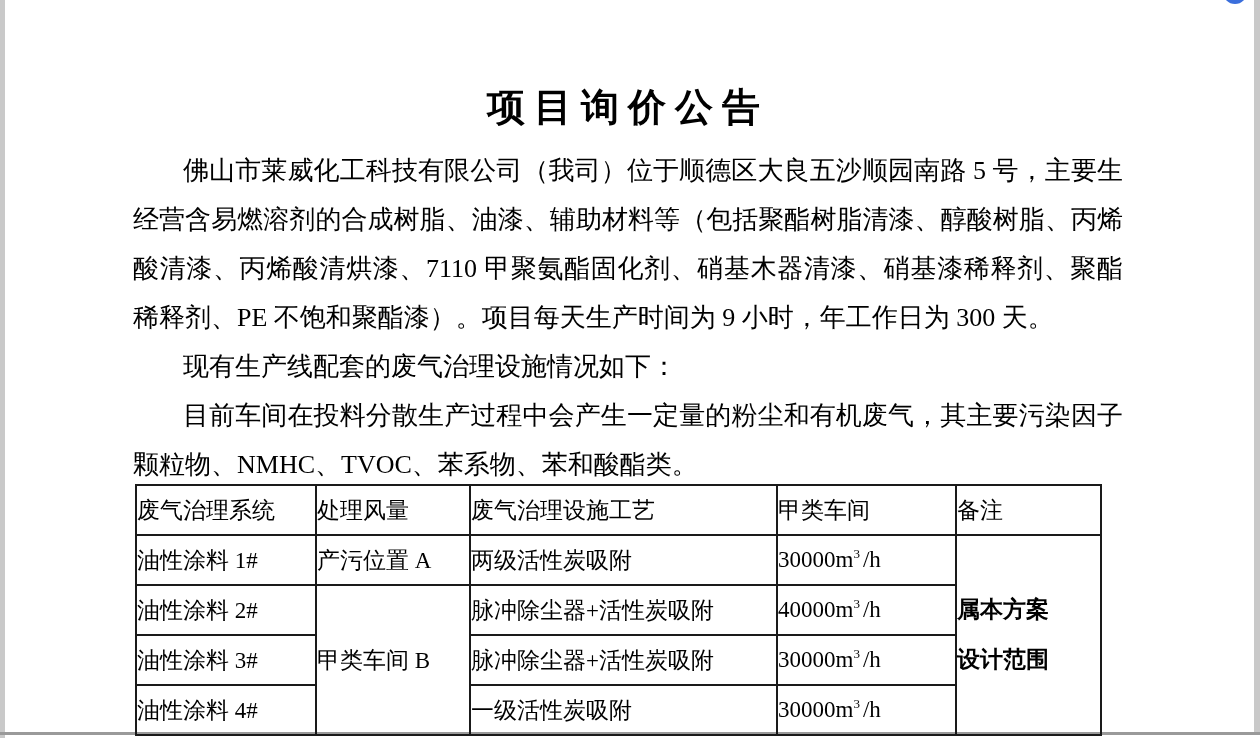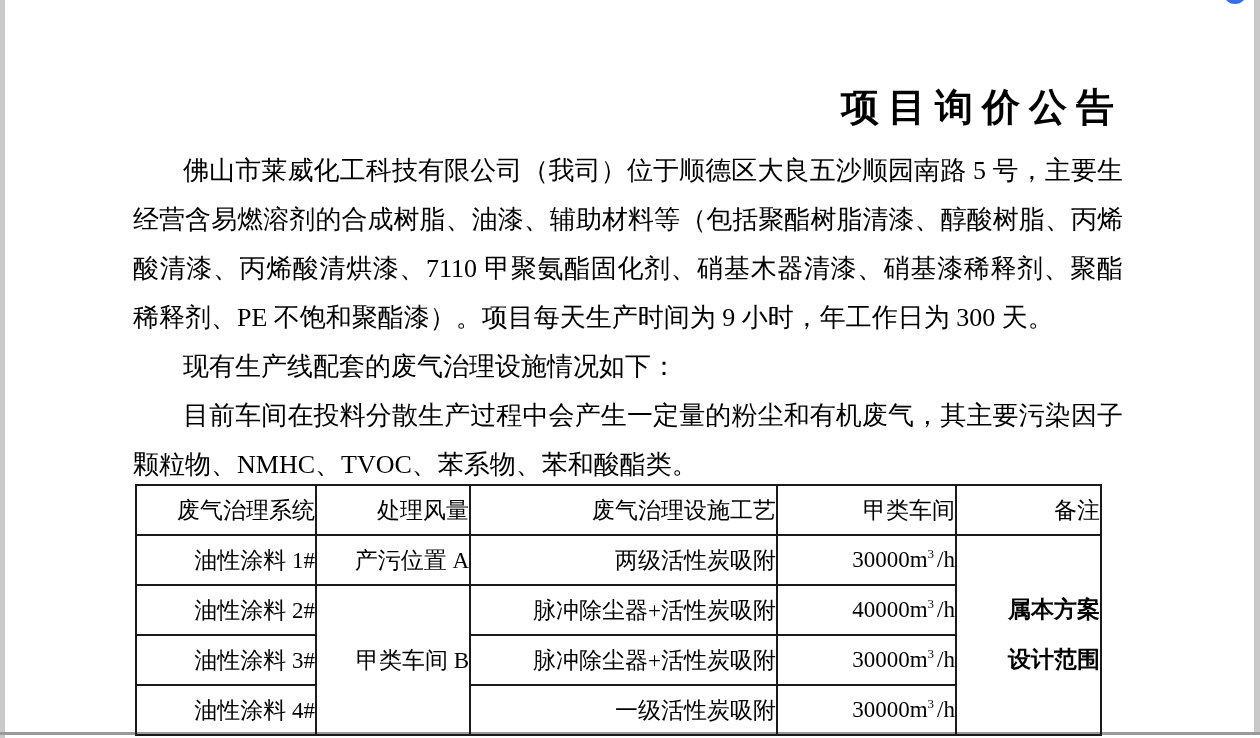--- a/index.html
+++ b/index.html
@@ -27,21 +27,21 @@
     position: absolute; left: 1223px; top: -20px;
     width: 24px; height: 24px; border-radius: 50%;
     background: #3a6edc;
   }
   .content {
     position: absolute; left: 133px; top: 0;
     width: 990px;
   }
   .doc-title {
     margin-top: 84px;
-    text-align: right;
+    text-align: center;
     font-size: 38px;
     font-weight: bold;
     letter-spacing: 9px;
     line-height: 46px;
     white-space: nowrap;
   }
   .body-text { margin-top: 16px; font-size: 26px; }
   .line {
     height: 49px; line-height: 49px;
     overflow: hidden;
@@ -58,21 +58,21 @@
   table.waste-table {
     border-collapse: collapse;
     table-layout: fixed;
     width: 965px;
     margin-top: -5px;
     margin-left: 2px;
     font-size: 23px;
   }
   table.waste-table th, table.waste-table td {
     border: 2px solid #1a1a1a;
-    text-align: right;
+    text-align: left;
     vertical-align: middle;
     height: 48px;
     padding: 0;
     font-weight: normal;
     overflow: hidden;
   }
   .remark-line { line-height: 50px; height: 50px; font-weight: bold; }
   sup.cube {
     font-size: 13px;
     vertical-align: super;

